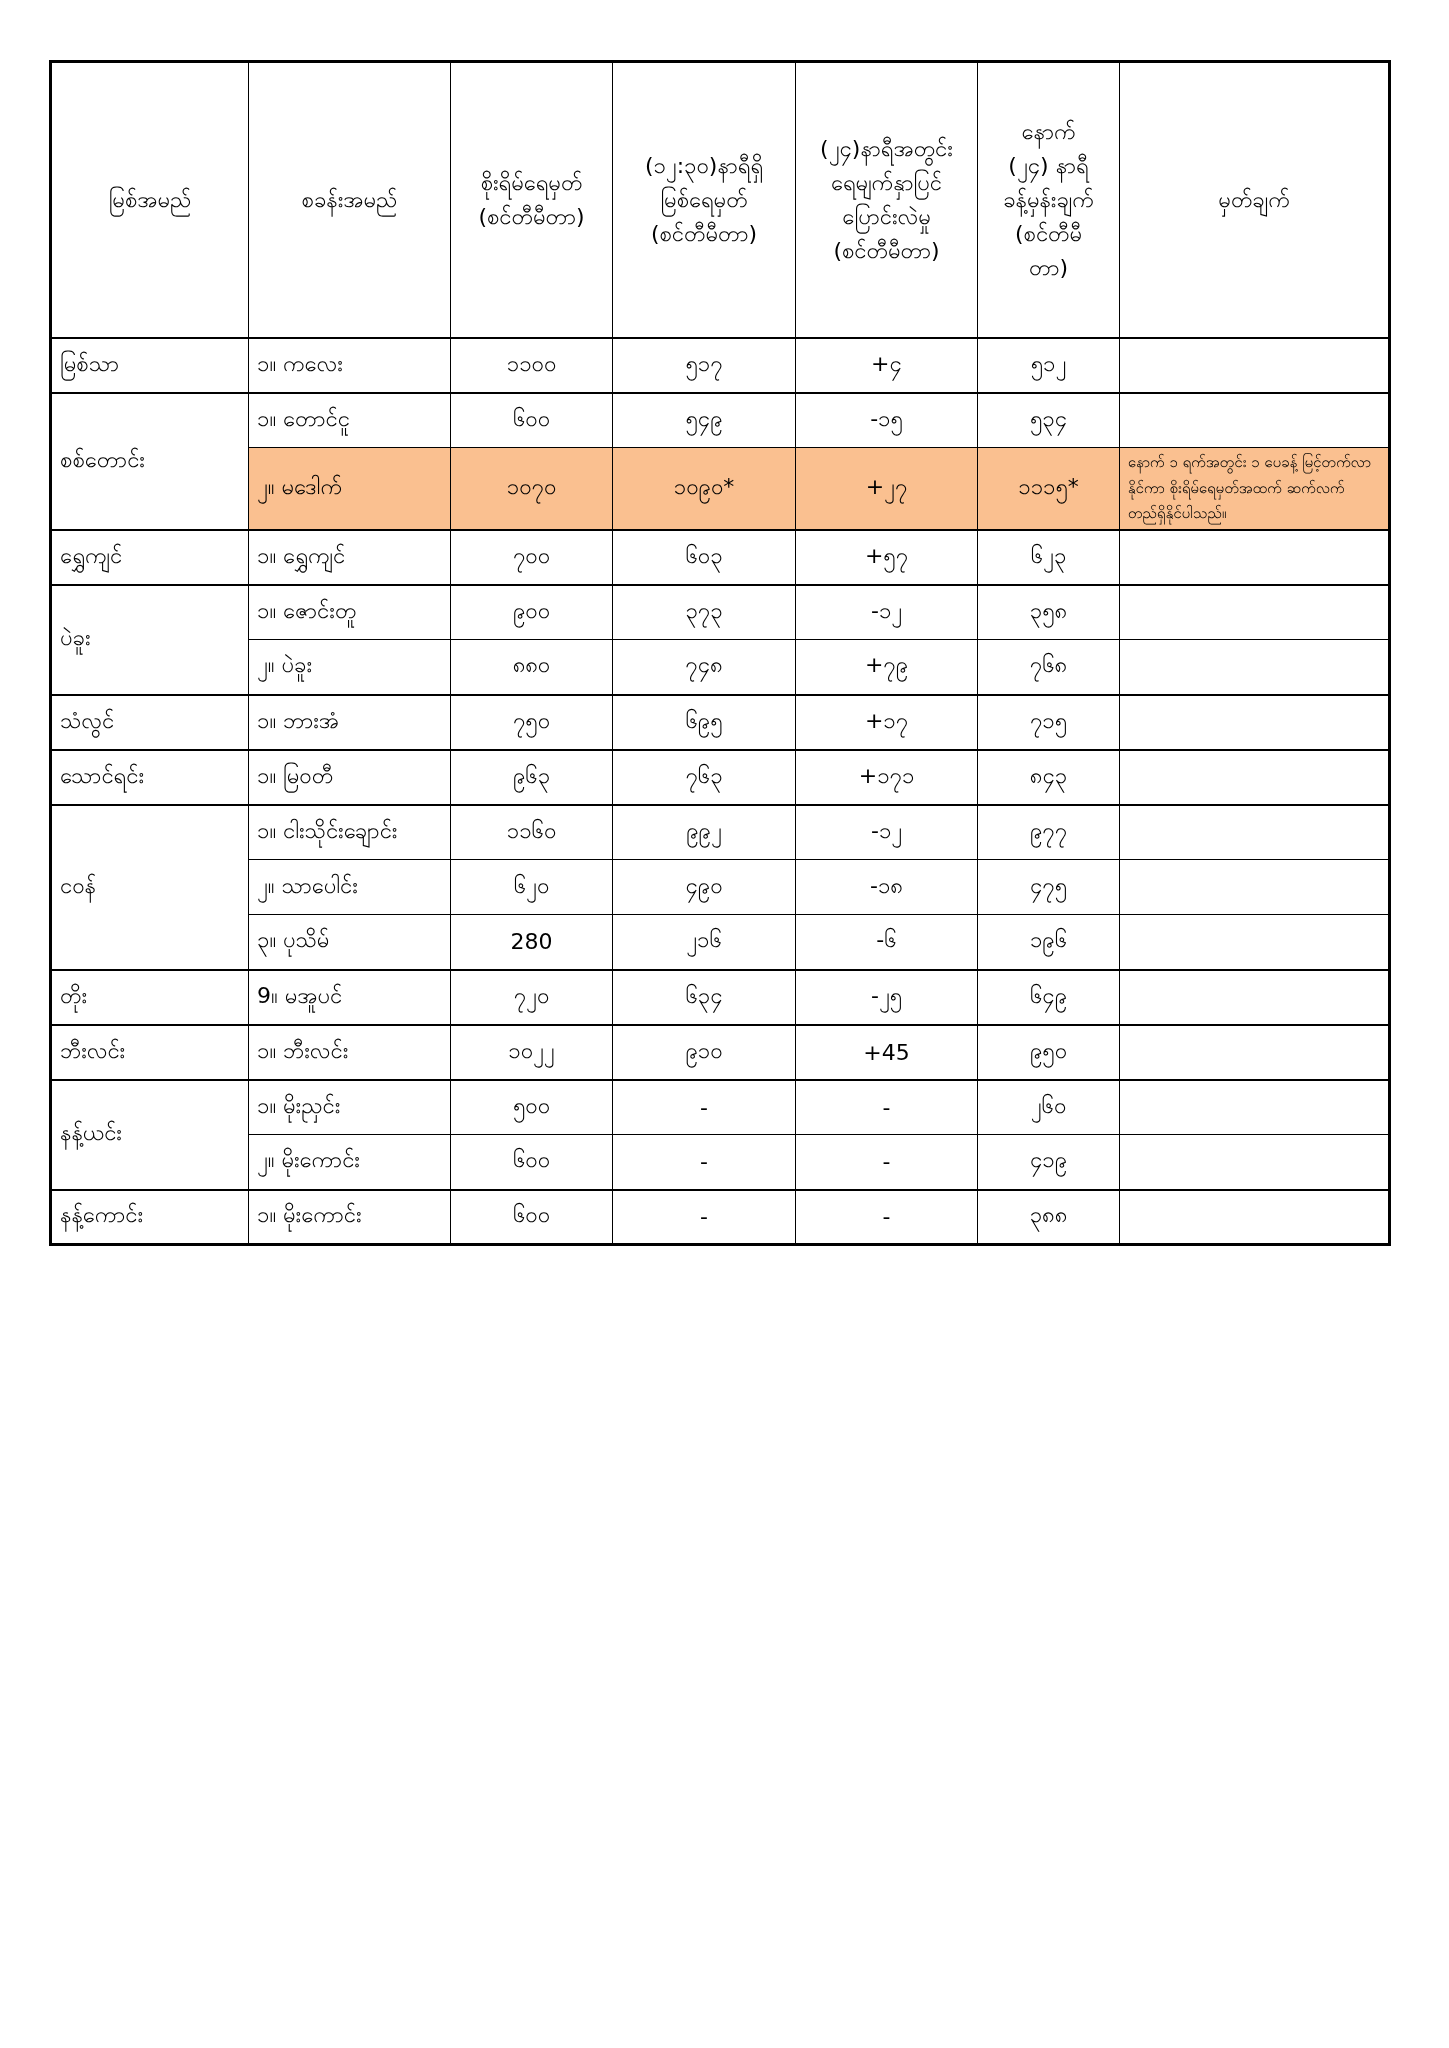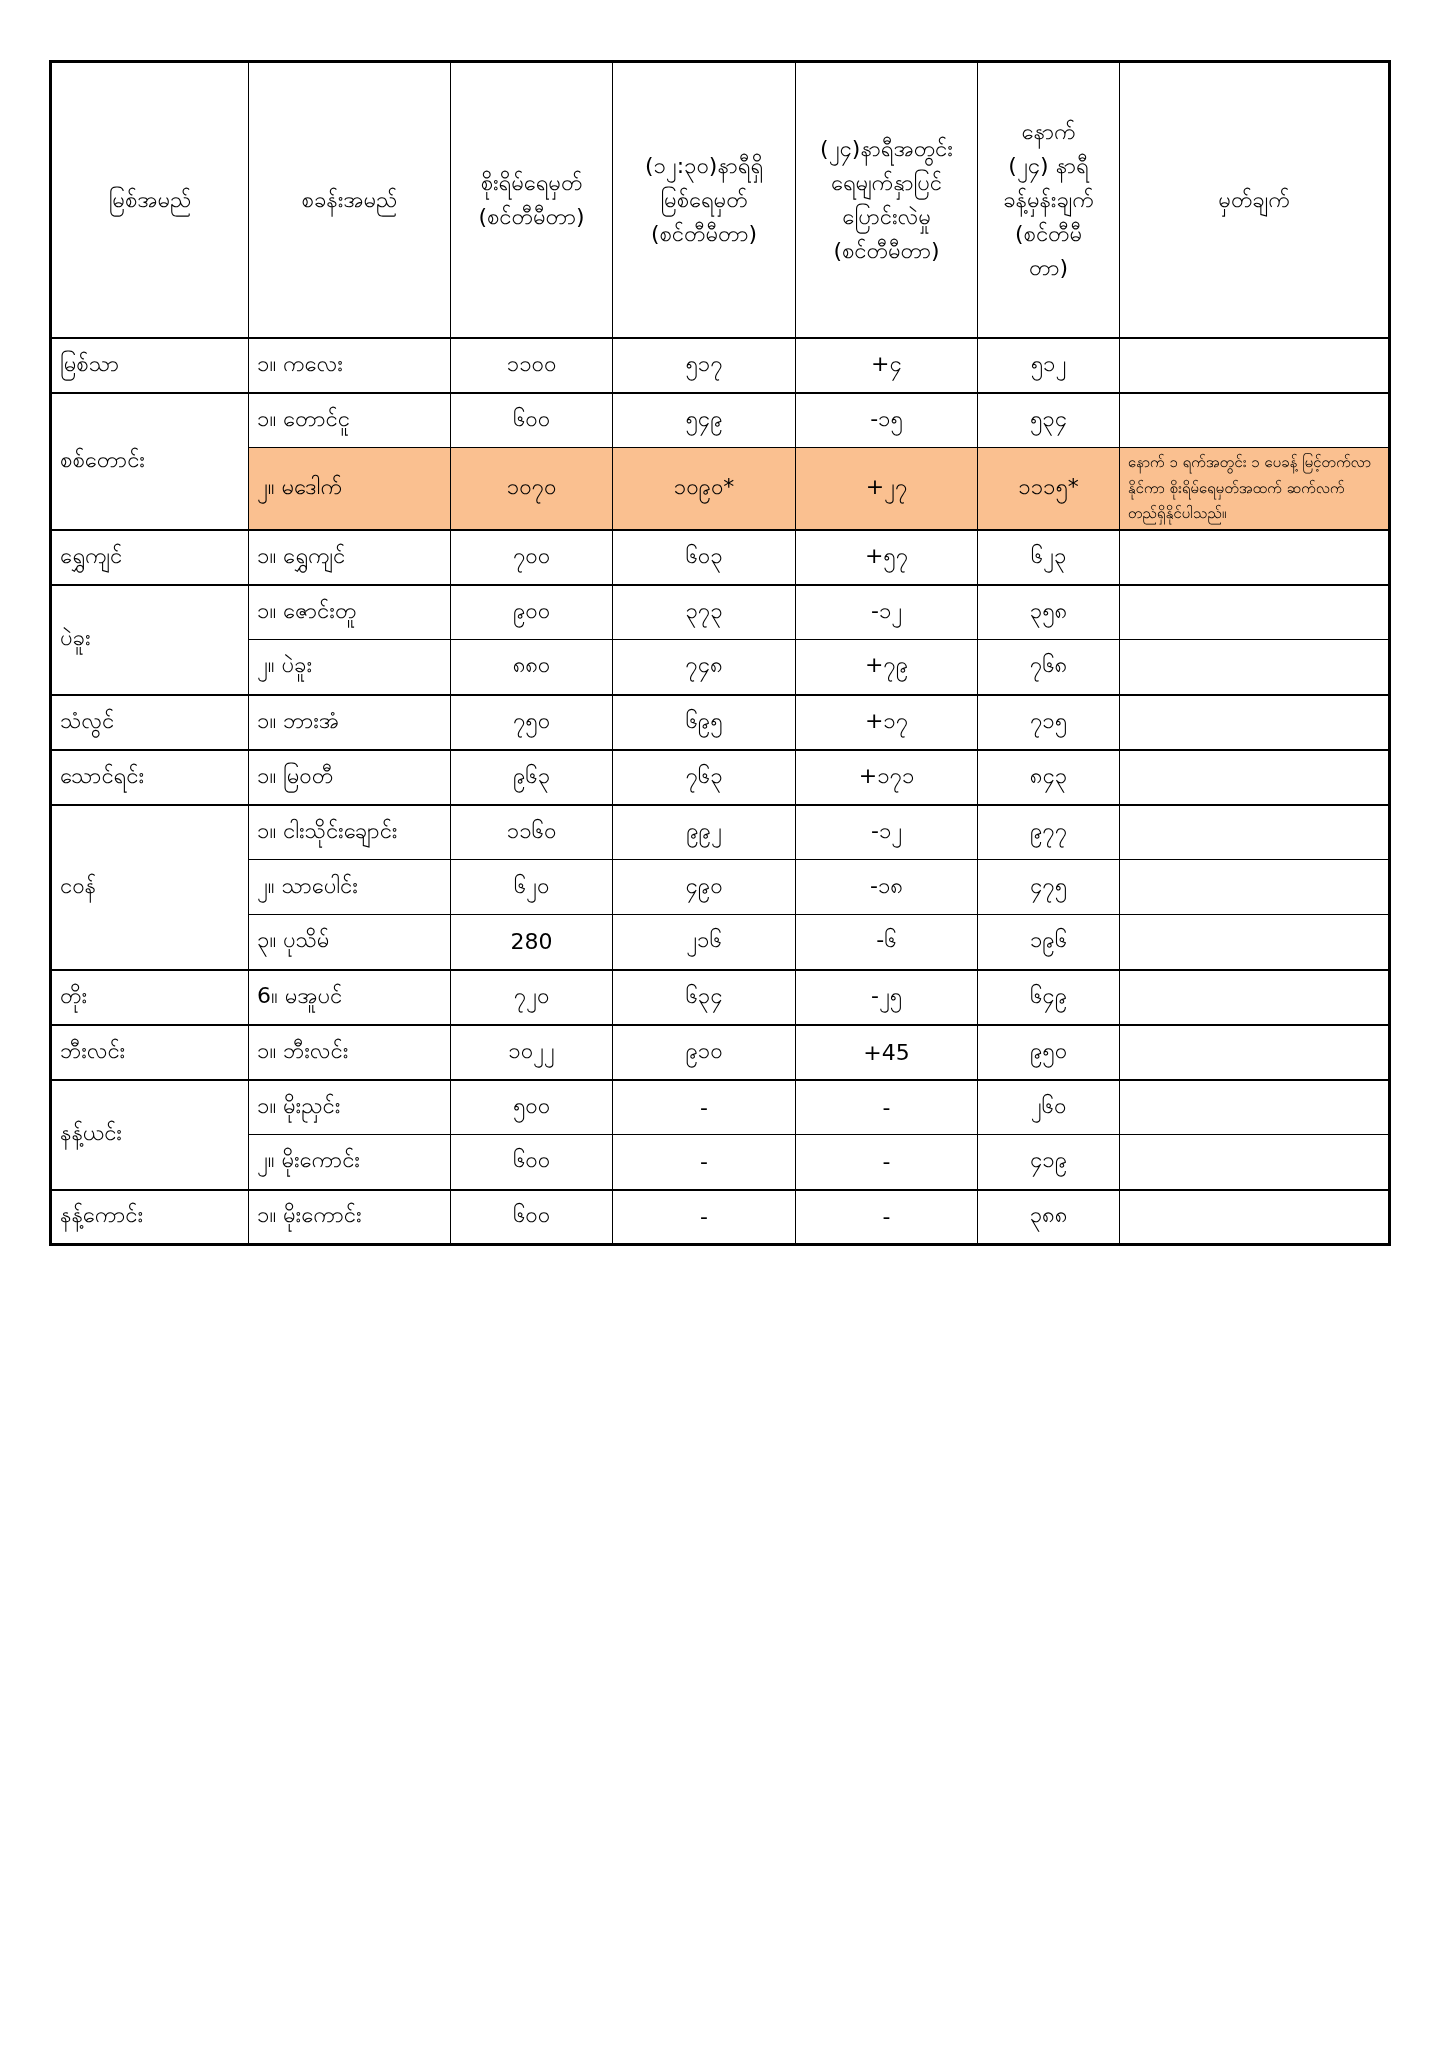--- a/index.html
+++ b/index.html
@@ -188,21 +188,21 @@
       <tr>
         <td class="station">၃။ ပုသိမ်</td>
         <td class="num">280</td>
         <td class="num">၂၁၆</td>
         <td class="num">-၆</td>
         <td class="num">၁၉၆</td>
         <td class="remark"></td>
       </tr>
       <tr class="gs">
         <td class="river">တိုး</td>
-        <td class="station">6။ မအူပင်</td>
+        <td class="station">9။ မအူပင်</td>
         <td class="num">၇၂၀</td>
         <td class="num">၆၃၄</td>
         <td class="num">-၂၅</td>
         <td class="num">၆၄၉</td>
         <td class="remark"></td>
       </tr>
       <tr class="gs">
         <td class="river">ဘီးလင်း</td>
         <td class="station">၁။ ဘီးလင်း</td>
         <td class="num">၁၀၂၂</td>

